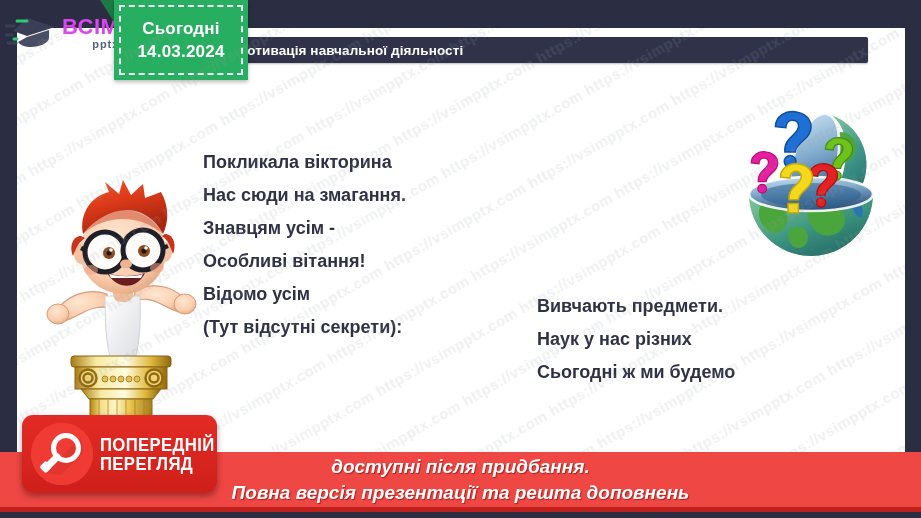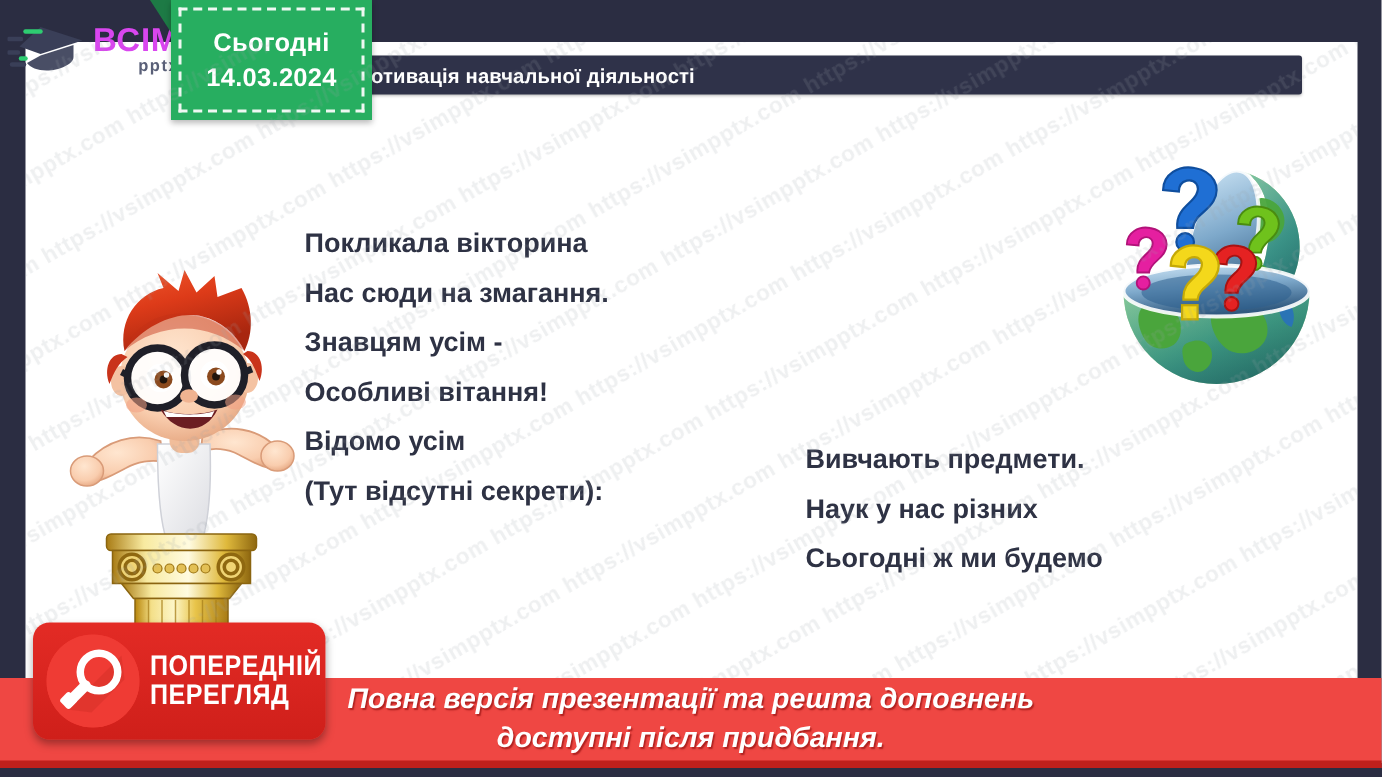--- a/index.html
+++ b/index.html
@@ -479,22 +479,22 @@
 </div>
 
 <div id="date-ribbon"></div>
 <div id="date-badge">
   <span class="dash"></span>
   <span class="dlabel">Сьогодні</span>
   <span class="dvalue">14.03.2024</span>
 </div>
 
 <div id="preview-banner">
+  <span class="bline">доступні після придбання.</span>
   <span class="bline">Повна версія презентації та решта доповнень</span>
-  <span class="bline">доступні після придбання.</span>
 </div>
 
 <div id="preview-badge">
   <span class="glass-circle">
     <svg viewBox="0 0 62 62" width="62" height="62">
       <circle cx="31" cy="31" r="31" fill="#ef3b34"></circle>
       <path d="M14 50 L50 14 L52 30 L30 52 Z" fill="#c92a22" opacity=".35"></path>
       <circle cx="35" cy="25" r="12.5" fill="none" stroke="#ffffff" stroke-width="5"></circle>
       <line x1="26" y1="34" x2="15" y2="45" stroke="#ffffff" stroke-width="7" stroke-linecap="round"></line>
       <rect x="10" y="40" width="9" height="9" rx="2" fill="#ffffff" transform="rotate(-45 14 44)"></rect>

